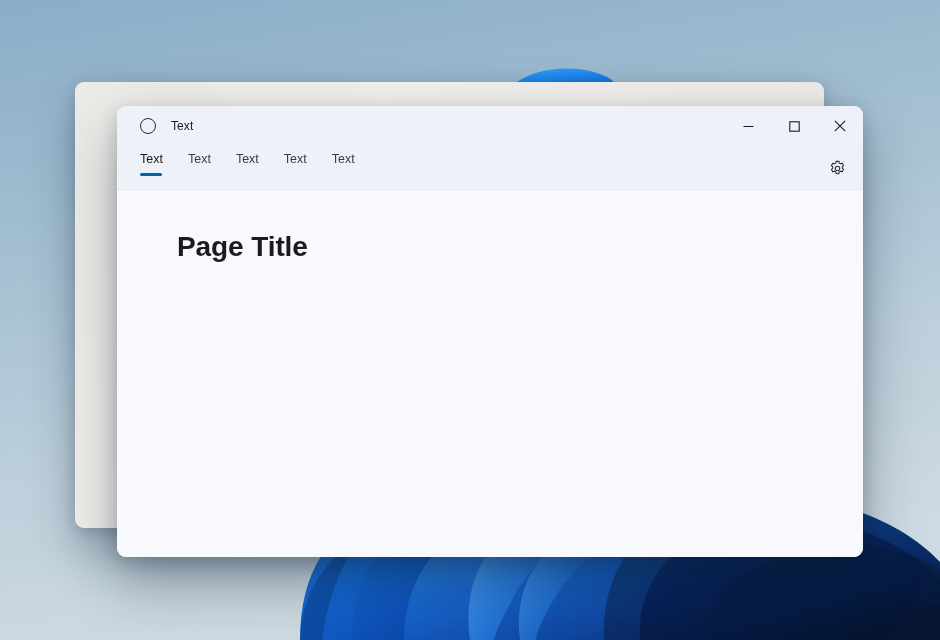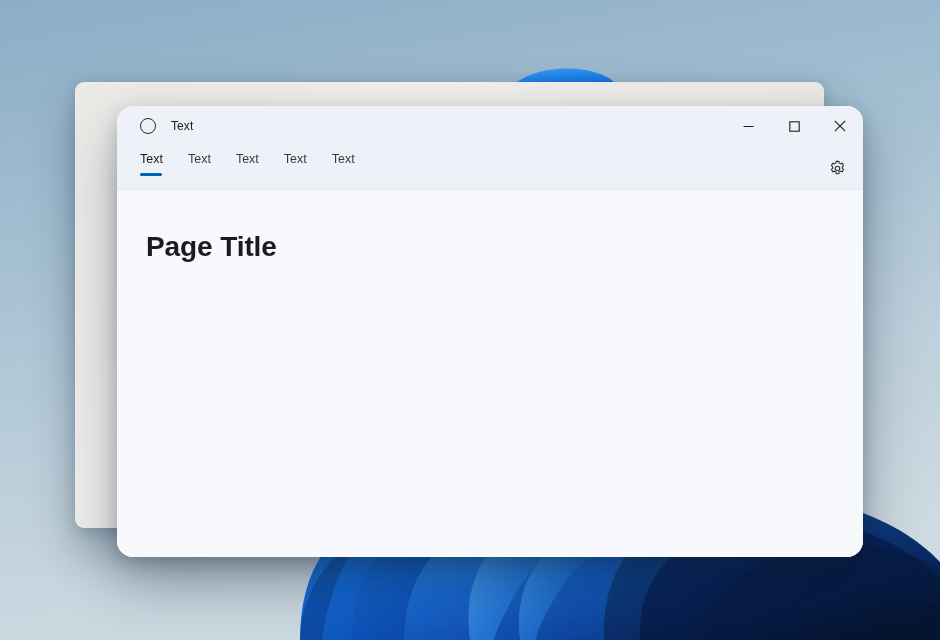--- a/index.html
+++ b/index.html
@@ -38,21 +38,21 @@
                 0 4px 14px rgba(18,34,54,0.16);
   }
 
   
   #app-window {
     position: absolute;
     left: 117px;
     top: 106px;
     width: 746px;
     height: 451px;
-    border-radius: 16px;
+    border-radius: 9px;
     background: #f8f9fc;
     box-shadow: 0 26px 56px rgba(13,28,46,0.34),
                 0 6px 18px rgba(13,28,46,0.20);
     overflow: hidden;
     display: flex;
     flex-direction: column;
   }
 
   
   #title-bar {
@@ -134,21 +134,21 @@
     align-items: center;
     justify-content: center;
     border-radius: 5px;
     cursor: default;
   }
 
   
   #content-area {
     flex: 1 1 auto;
     background: #f8f9fc;
-    padding: 40px 0 0 29px;
+    padding: 40px 0 0 60px;
     box-sizing: border-box;
   }
   #page-title {
     font-size: 28px;
     font-weight: 600;
     color: #1a1b1e;
     letter-spacing: -0.1px;
     line-height: 34px;
   }
 </style>

